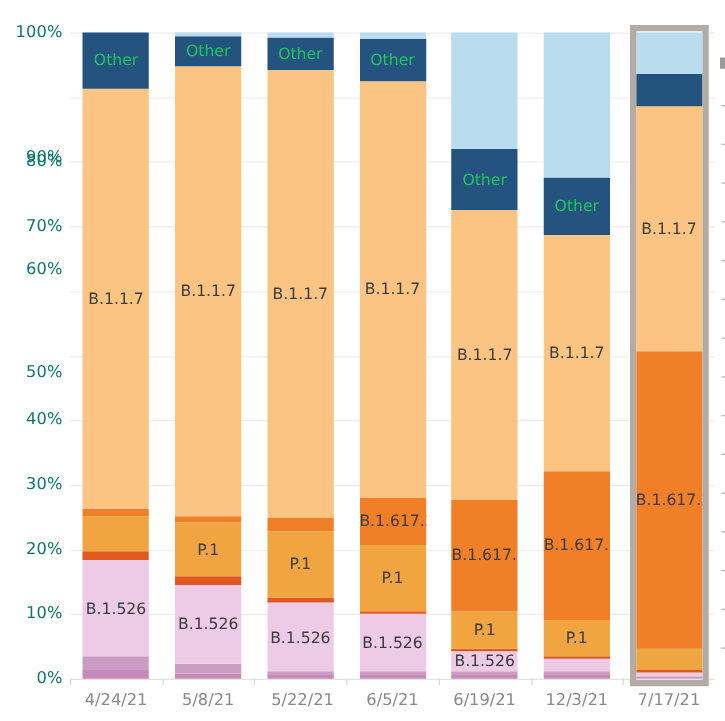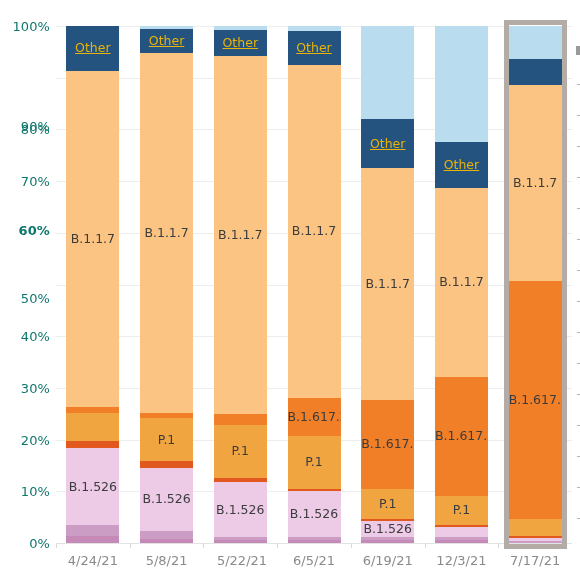--- a/index.html
+++ b/index.html
@@ -81,21 +81,21 @@
   .seg-label {
     position: absolute;
     left: 0;
     width: 100%;
     text-align: center;
     font-size: 12.5px;
     white-space: nowrap;
     pointer-events: none;
   }
   .lbl-dark { color: #3c3c3c; }
-  .lbl-light { color: #eab308; text-decoration: underline; }
+  .lbl-light { color: #22c55e; }
 
   .highlight-frame {
     position: absolute;
     border: 5px solid #b3aca6;
     box-sizing: border-box;
     background: transparent;
     pointer-events: none;
   }
 
   
@@ -150,21 +150,21 @@
 
 <div id="chart-root">
 
   <div class="y-axis" id="y-axis">
       <div class="y-tick" style="top: 543px;">0%</div>
       <div class="y-tick" style="top: 491.3px;">10%</div>
       <div class="y-tick" style="top: 439.6px;">20%</div>
       <div class="y-tick" style="top: 387.9px;">30%</div>
       <div class="y-tick" style="top: 336.2px;">40%</div>
       <div class="y-tick" style="top: 298px;">50%</div>
-      <div class="y-tick" style="top: 230px; font-weight: bold;">60%</div>
+      <div class="y-tick" style="top: 216px;">60%</div>
       <div class="y-tick" style="top: 181.1px;">70%</div>
       <div class="y-tick" style="top: 129.4px;">80%</div>
       <div class="y-tick" style="top: 77.7px; margin-top: 48px;">90%</div>
       <div class="y-tick" style="top: 26px;">100%</div>
     </div>
 
   <div class="plot" id="plot">
       <div class="gridline base" style="top: 517px;"></div>
       <div class="gridline" style="top: 465.3px;"></div>
       <div class="gridline" style="top: 413.6px;"></div>

